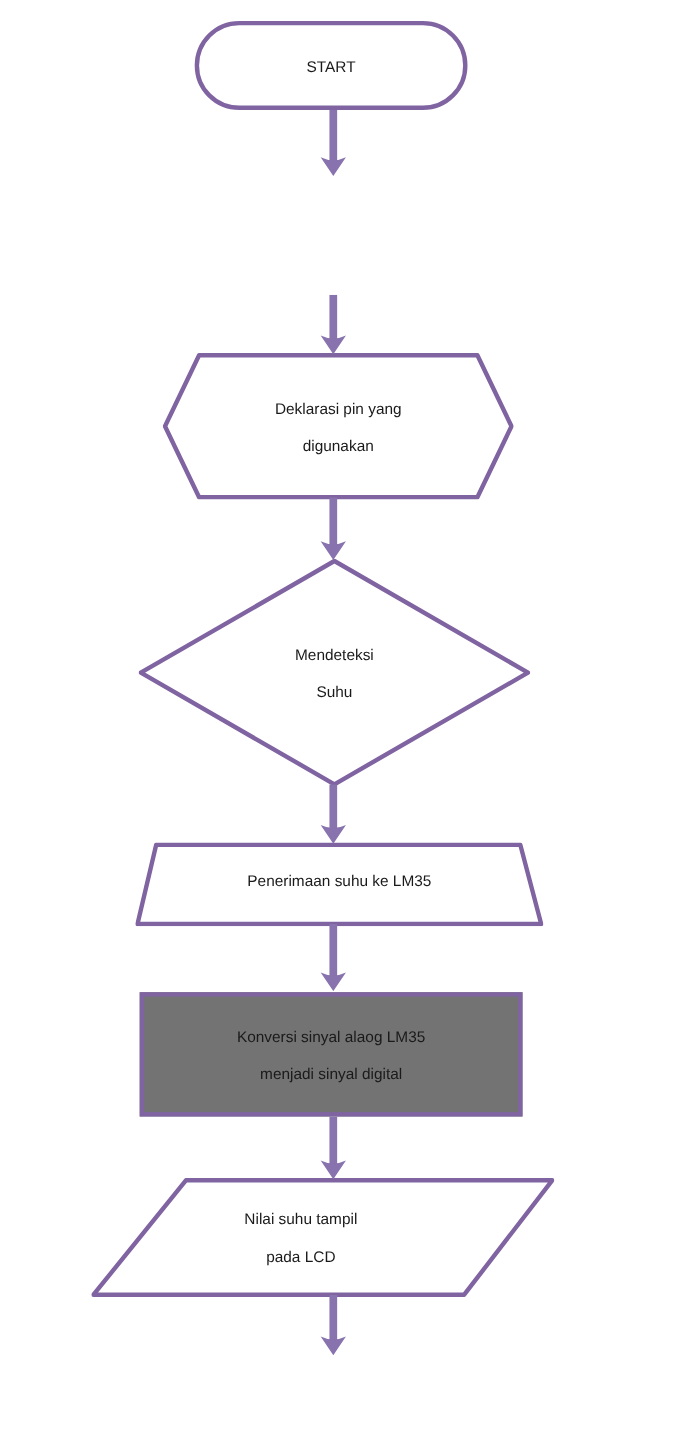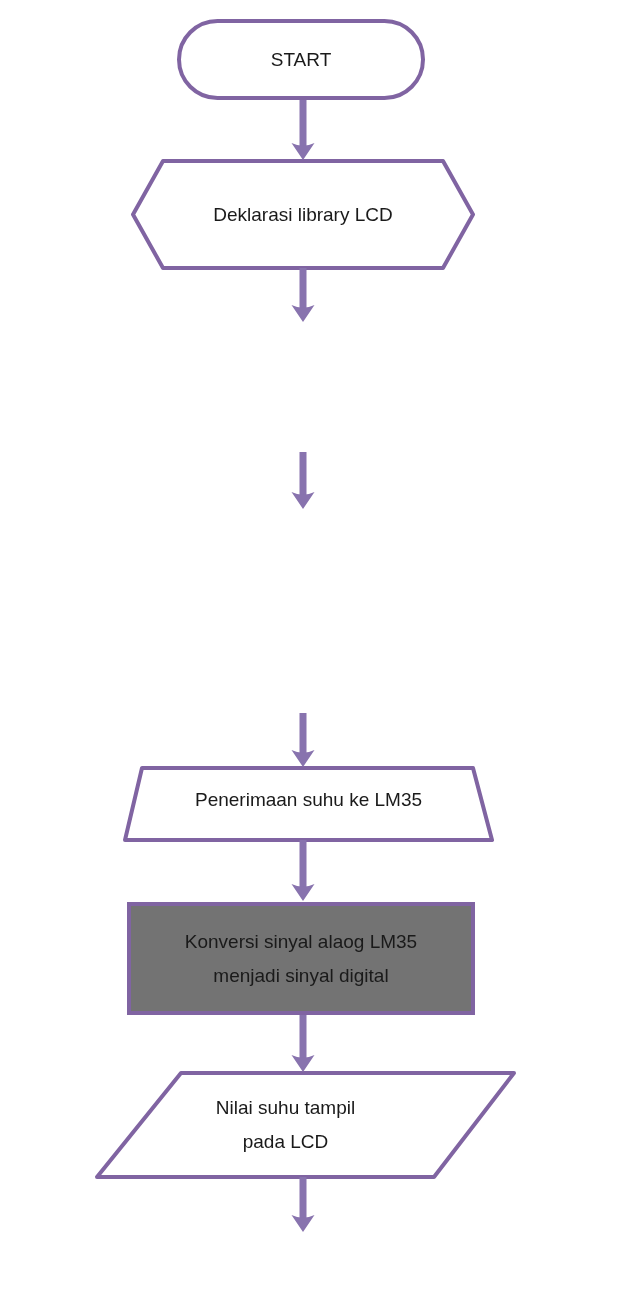--- a/index.html
+++ b/index.html
@@ -37,21 +37,21 @@
   }
 
   .label {
     position: absolute;
     inset: 0;
     display: flex;
     align-items: center;
     justify-content: center;
     text-align: center;
     white-space: pre-line;
-    font-size: 19px;
+    font-size: 14px;
     line-height: 34px;
     color: var(--text);
     z-index: 2;
   }
 
   
   .stadium {
     border: 4px solid var(--shape-border);
     border-radius: 999px;
     background: #fff;
@@ -60,21 +60,21 @@
     border: 4px solid var(--shape-border);
     background: #737373;
   }
 
   .node-start  { left: 177px; top: 19px;  width: 248px; height: 81px; }
   .node-hex1   { left: 131px; top: 159px; width: 344px; height: 111px; }
   .node-hex2   { left: 148px; top: 321px; width: 319px; height: 133px; }
   .node-diamond{ left: 126px; top: 508px; width: 356px; height: 207px; }
   .node-trap   { left: 123px; top: 766px; width: 371px; height: 76px; }
   .node-rect   { left: 127px; top: 902px; width: 348px; height: 113px; }
-  .node-para   { left: 95px;  top: 1071px; width: 421px; height: 108px; }
+  .node-para   { left: 83px;  top: 1071px; width: 421px; height: 108px; }
   .node-end    { left: 195px; top: 1233px; width: 218px; height: 70px; }
 
   .node-para .label { transform: translateX(-20px); }
   .node-trap .label { padding-bottom: 8px; }
 
   .connector {
     position: absolute;
     width: 26px;
     z-index: 1;
   }
@@ -98,42 +98,50 @@
     <div class="label">START</div>
   </div>
 
   <div class="connector c1">
     <svg viewBox="0 0 26 60" preserveAspectRatio="none">
       <rect class="arrow-part" x="9.5" y="0" width="7" height="47"></rect>
       <path class="arrow-part" d="M1.5 43 L13 60 L24.5 43 Q13 48.5 1.5 43 Z"></path>
     </svg>
   </div>
 
-  <div class="node node-hex1">
-    <svg class="shape-svg" viewBox="0 0 344 111">
-      <polygon class="shape-poly" points="2,55.5 32,2 312,2 342,55.5 312,109 32,109"></polygon>
-    </svg>
-    <div class="label">Deklarasi library LCD</div>
-  </div>
 
   <div class="connector c2">
     <svg viewBox="0 0 26 54" preserveAspectRatio="none">
       <rect class="arrow-part" x="9.5" y="0" width="7" height="41"></rect>
       <path class="arrow-part" d="M1.5 37 L13 54 L24.5 37 Q13 42.5 1.5 37 Z"></path>
     </svg>
   </div>
 
+  <div class="node node-hex2">
+    <svg class="shape-svg" viewBox="0 0 319 133">
+      <polygon class="shape-poly" points="2,66.5 33,2 286,2 317,66.5 286,131 33,131"></polygon>
+    </svg>
+    <div class="label">Deklarasi pin yang
+digunakan</div>
+  </div>
 
   <div class="connector c3">
     <svg viewBox="0 0 26 57" preserveAspectRatio="none">
       <rect class="arrow-part" x="9.5" y="0" width="7" height="44"></rect>
       <path class="arrow-part" d="M1.5 40 L13 57 L24.5 40 Q13 45.5 1.5 40 Z"></path>
     </svg>
   </div>
 
+  <div class="node node-diamond">
+    <svg class="shape-svg" viewBox="0 0 356 207">
+      <polygon class="shape-poly" points="178,2 354,103.5 178,205 2,103.5"></polygon>
+    </svg>
+    <div class="label">Mendeteksi
+Suhu</div>
+  </div>
 
   <div class="connector c4">
     <svg viewBox="0 0 26 54" preserveAspectRatio="none">
       <rect class="arrow-part" x="9.5" y="0" width="7" height="41"></rect>
       <path class="arrow-part" d="M1.5 37 L13 54 L24.5 37 Q13 42.5 1.5 37 Z"></path>
     </svg>
   </div>
 
   <div class="node node-trap">
     <svg class="shape-svg" viewBox="0 0 371 76">

